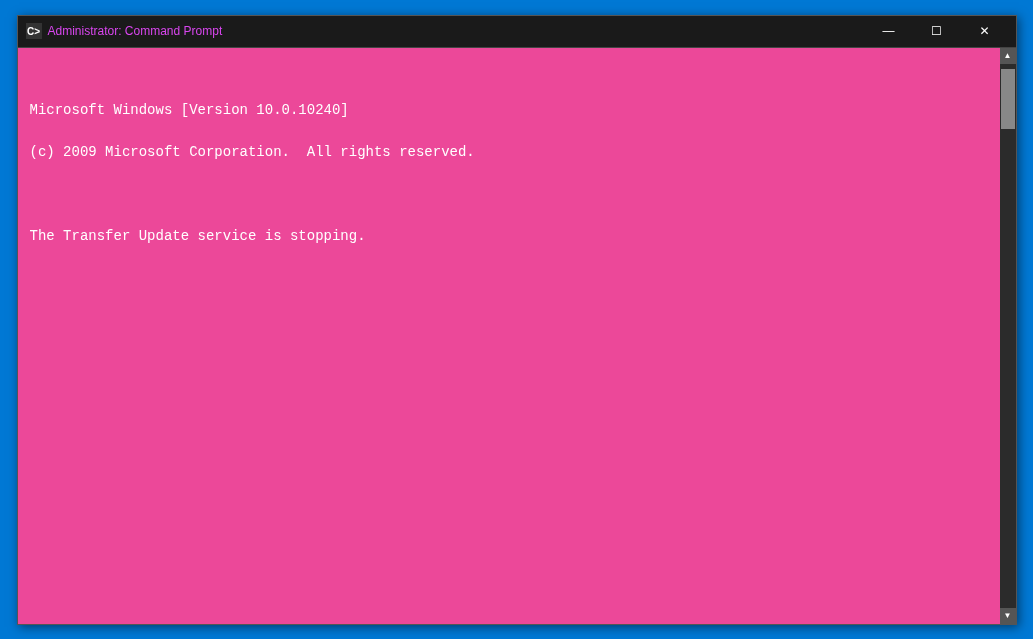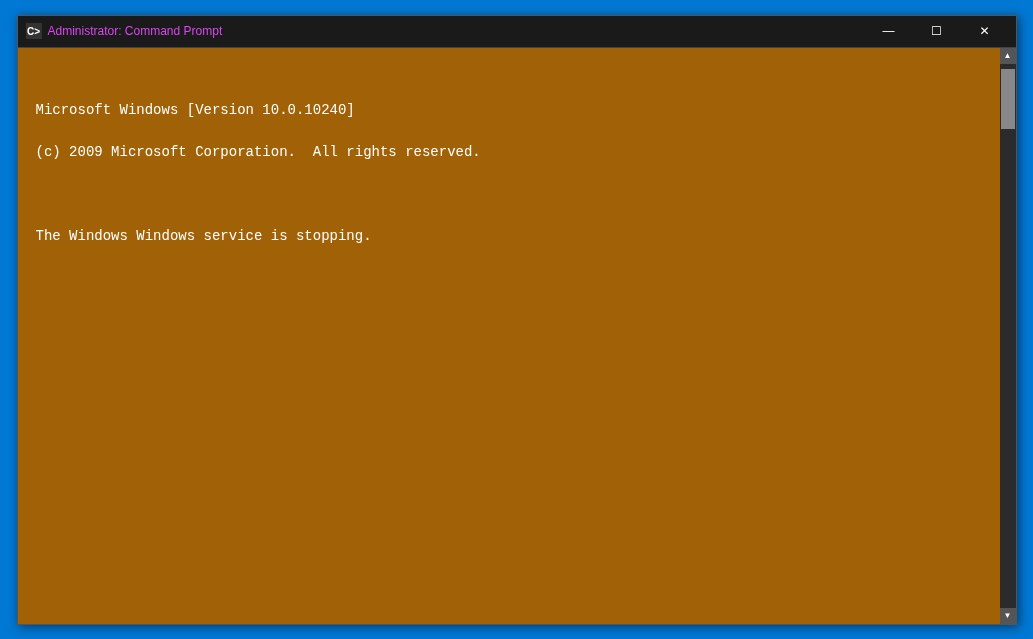--- a/index.html
+++ b/index.html
@@ -77,26 +77,26 @@
     }
 
     .content-area {
       display: flex;
       flex: 1;
       overflow: hidden;
     }
 
     .terminal {
       flex: 1;
-      background: #a16207;
+      background: #ec4899;
       color: #ffffff;
       font-family: 'Courier New', Courier, monospace;
       font-size: 14px;
       line-height: 1.5;
-      padding: 10px 18px;
+      padding: 10px 12px;
       overflow-y: auto;
       white-space: pre-wrap;
       word-break: break-all;
     }
 
     .scrollbar {
       width: 16px;
       background: #2b2b2b;
       display: flex;
       flex-direction: column;
@@ -157,21 +157,21 @@
       <button class="title-bar-btn">☐</button>
       <button class="title-bar-btn close">✕</button>
     </div>
   </div>
 
   <div class="content-area">
     <div class="terminal" id="terminal-output">
     <span class="line">Microsoft Windows [Version 10.0.10240]</span>
 <span class="line">(c) 2009 Microsoft Corporation.  All rights reserved.</span>
 <span class="empty-line"></span>
-<span class="line">The Windows Windows service is stopping.</span>
+<span class="line">The Transfer Update service is stopping.</span>
 <span class="empty-line"></span>
 <span class="empty-line"></span>
 <span class="empty-line"></span>
 <span class="empty-line"></span>
 
 
 
 
 
 

